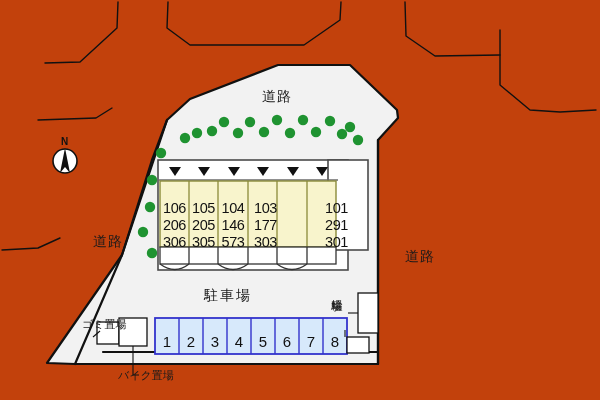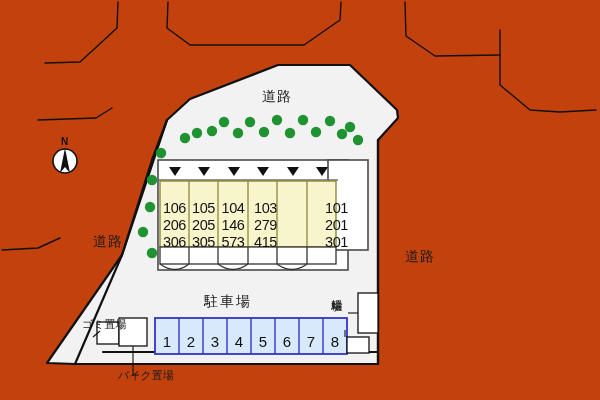--- a/index.html
+++ b/index.html
@@ -209,21 +209,21 @@
     </g>
 
   </svg>
 
   <div class="lbl lbl-road" style="left:262px; top:89px;">道路</div>
 
   <div class="lbl lbl-road" style="left:93px; top:234px;">道路</div>
 
   <div class="lbl lbl-road" style="left:405px; top:249px;">道路</div>
 
-  <div class="lbl lbl-parking" style="left:204px; top:294px;">駐車場</div>
+  <div class="lbl lbl-parking" style="left:204px; top:288px;">駐車場</div>
 
   <div class="lbl lbl-small vert" style="left:331px; top:291px;">駐輪場</div>
 
   <div class="lbl lbl-small twoline" style="left:82px; top:319px; width:30px;">
     <span>ゴミ置場</span>
   </div>
 
   <div class="lbl lbl-small" style="left:118px; top:370px;">バイク置場</div>
 
   <div class="unit-col" style="left:160px; top:200px; width:29px;">
@@ -236,26 +236,26 @@
     <div>205</div>
     <div>305</div>
   </div>
   <div class="unit-col" style="left:218px; top:200px; width:30px;">
     <div>104</div>
     <div>146</div>
     <div>573</div>
   </div>
   <div class="unit-col" style="left:248px; top:200px; width:29px;text-align:right;">
     <div>103</div>
-    <div>279</div>
-    <div>415</div>
+    <div>177</div>
+    <div>303</div>
   </div>
   <div class="unit-col" style="left:294px; top:200px; width:29px;margin-left:28px;">
     <div>101</div>
-    <div>201</div>
+    <div>291</div>
     <div>301</div>
   </div>
 
   <div class="stall-num" style="left:156px; top:333px;">1</div>
   <div class="stall-num" style="left:180px; top:333px;">2</div>
   <div class="stall-num" style="left:204px; top:333px;">3</div>
   <div class="stall-num" style="left:228px; top:333px;">4</div>
   <div class="stall-num" style="left:252px; top:333px;">5</div>
   <div class="stall-num" style="left:276px; top:333px;">6</div>
   <div class="stall-num" style="left:300px; top:333px;">7</div>

